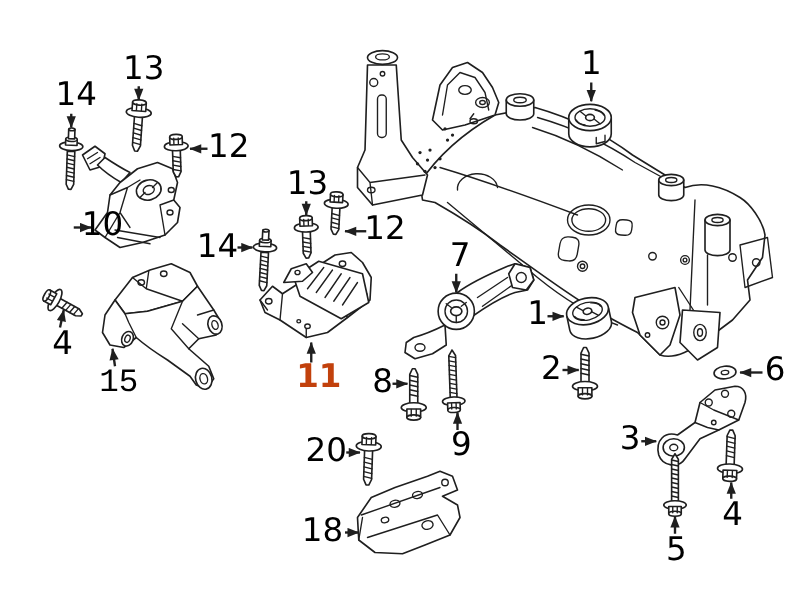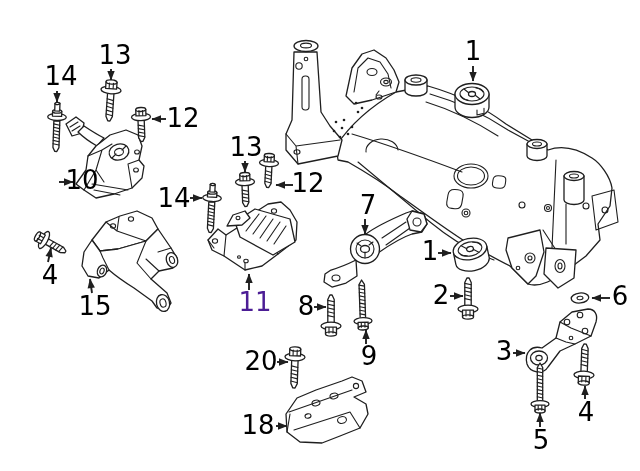--- a/index.html
+++ b/index.html
@@ -279,29 +279,29 @@
   </svg>
 
   <div id="label-layer">
       <div class="callout-label" style="left: 61px; top: 77px; color: rgb(0, 0, 0);">14</div>
       <div class="callout-label" style="left: 115px; top: 56px; color: rgb(0, 0, 0);">13</div>
       <div class="callout-label" style="left: 183px; top: 119px; color: rgb(0, 0, 0);">12</div>
       <div class="callout-label" style="left: 43px; top: 181px; color: rgb(0, 0, 0); margin-left: 39px;">10</div>
       <div class="callout-label" style="left: 246px; top: 148px; color: rgb(0, 0, 0);">13</div>
       <div class="callout-label" style="left: 308px; top: 184px; color: rgb(0, 0, 0);">12</div>
       <div class="callout-label" style="left: 174px; top: 199px; color: rgb(0, 0, 0);">14</div>
-      <div class="callout-label" style="left: 255px; top: 303px; color: #4c1d95;">11</div>
+      <div class="callout-label" style="left: 255px; top: 303px; color: #c2410c; font-weight: bold;">11</div>
       <div class="callout-label" style="left: 368px; top: 206px; color: rgb(0, 0, 0);">7</div>
       <div class="callout-label" style="left: 473px; top: 52px; color: rgb(0, 0, 0);">1</div>
       <div class="callout-label" style="left: 430px; top: 252px; color: rgb(0, 0, 0);">1</div>
       <div class="callout-label" style="left: 441px; top: 296px; color: rgb(0, 0, 0);">2</div>
       <div class="callout-label" style="left: 620px; top: 297px; color: rgb(0, 0, 0);">6</div>
       <div class="callout-label" style="left: 504px; top: 352px; color: rgb(0, 0, 0);">3</div>
       <div class="callout-label" style="left: 541px; top: 441px; color: rgb(0, 0, 0);">5</div>
       <div class="callout-label" style="left: 586px; top: 413px; color: rgb(0, 0, 0);">4</div>
       <div class="callout-label" style="left: 306px; top: 307px; color: rgb(0, 0, 0);">8</div>
       <div class="callout-label" style="left: 369px; top: 357px; color: rgb(0, 0, 0);">9</div>
       <div class="callout-label" style="left: 261px; top: 362px; color: rgb(0, 0, 0);">20</div>
       <div class="callout-label" style="left: 258px; top: 426px; color: rgb(0, 0, 0);">18</div>
       <div class="callout-label" style="left: 50px; top: 276px; color: rgb(0, 0, 0);">4</div>
-      <div class="callout-label" style="left: 95px; top: 307px; color: rgb(0, 0, 0);">15</div>
+      <div class="callout-label" style="left: 95px; top: 307px; color: rgb(0, 0, 0); font-family: Liberation Mono, monospace;">15</div>
     </div>
 </div>
 
 </body></html>

